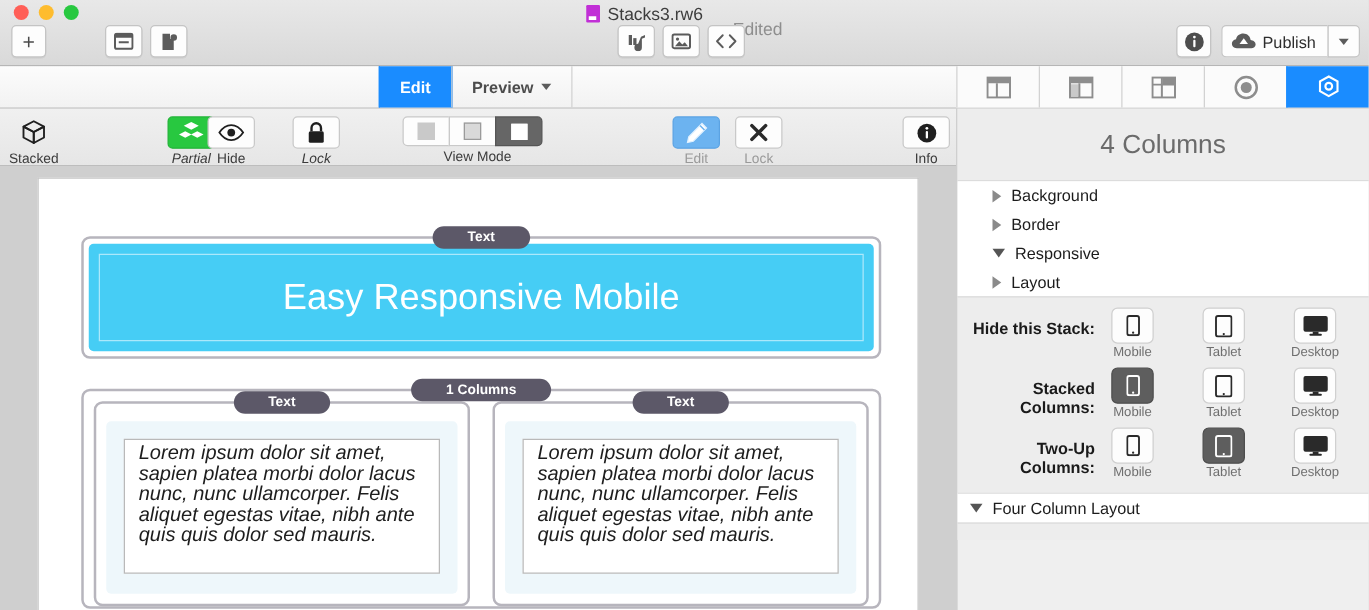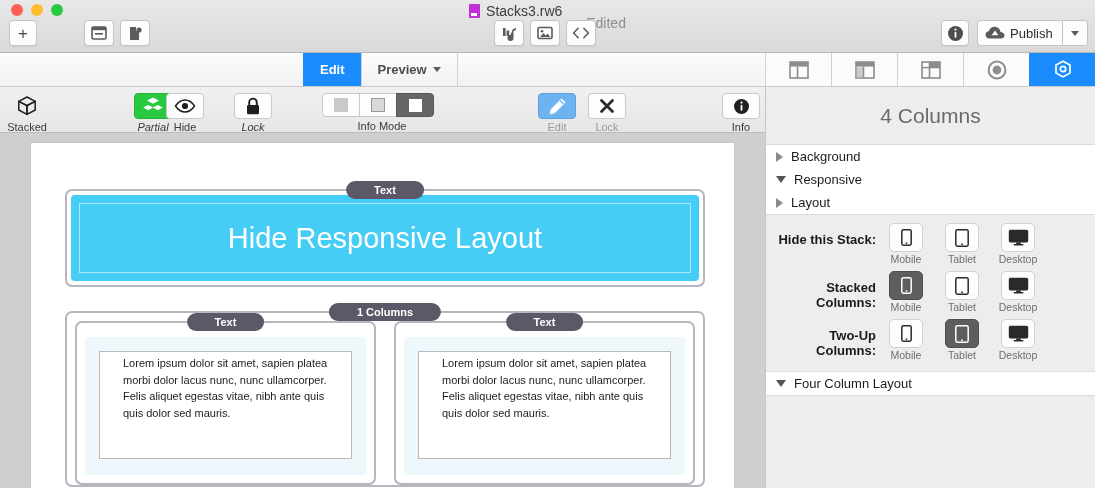--- a/index.html
+++ b/index.html
@@ -152,52 +152,53 @@
   .col{
     flex:1; position:relative; border:2px solid #b7b5bd; border-radius:7px; background:#fff;
   }
   .col-pad{
     position:absolute; left:8px; top:14px; right:8px; bottom:8px;
     background:#eef7fb; border-radius:4px;
   }
   .col-text{
     position:absolute; left:14px; top:14px; right:14px; bottom:16px;
     border:1px solid #b9b9b9; background:#fff;
-    padding:3px 23px; font-size:11px; line-height:16.5px; color:#1d1d1d;
+    padding:3px 11px; font-size:16px; line-height:16.5px; color:#1d1d1d;
     overflow:hidden;
+    font-style:italic;
   }
 
   
   .inspector{
     position:absolute; left:765px; top:87px; width:330px; height:401px;
     background:#efefef; border-left:1px solid #c6c6c6;
   }
   .insp-title{
     height:58px; display:flex;align-items:center;justify-content:center;
     font-size:21px;color:#6b6b6b; background:#ededed;
     border-bottom:1px solid #dcdcdc;
     text-align:center;
   }
   .insp-rows{ background:#fff; }
   .insp-row{
     height:23px; display:flex; align-items:center; gap:8px;
-    padding-left:10px; font-size:13px; color:#1c1c1c;
+    padding-left:28px; font-size:13px; color:#1c1c1c;
   }
   .tri-r{ width:0;height:0;border-top:5px solid transparent;border-bottom:5px solid transparent;border-left:7px solid #8a8a8a;}
   .tri-d{ width:0;height:0;border-left:5px solid transparent;border-right:5px solid transparent;border-top:7px solid #555;}
   .insp-sect{
     background:#ededed; border-top:1px solid #dcdcdc;
     padding:8px 0 4px 0;
   }
   .dev-row{ display:flex; align-items:flex-start; margin-bottom:6px; }
   .dev-label{
     width:118px; text-align:right; font-size:13px; color:#1a1a1a;
     font-weight:bold; padding-right:8px; padding-top:9px;
   }
-  .dev-btns{ display:flex; gap:12px; }
+  .dev-btns{ display:flex; gap:29px; }
   .dev-cell{ width:44px; text-align:center; }
   .dev-box{
     width:34px;height:29px;margin:0 auto; border-radius:5px;
     background:#fdfdfd; border:1px solid #d0d0d0;
     display:flex;align-items:center;justify-content:center;
   }
   .dev-box.sel{ background:#5e5e5e; border-color:#4e4e4e; }
   .dev-cap{ font-size:10.5px; color:#6f6f6f; margin-top:1px; }
   .insp-foot{
     border-top:1px solid #dcdcdc; background:#fff;
@@ -411,21 +412,21 @@
       <div class="vm-b">
         <div class="vm-sq"></div>
       </div>
       <div class="vm-b">
         <div class="vm-sq outline"></div>
       </div>
       <div class="vm-b sel">
         <div class="vm-sq white"></div>
       </div>
     </div>
-    <div class="vm-label">Info Mode</div>
+    <div class="vm-label">View Mode</div>
 
     <div class="bar2-item" style="left:536px; top:6px; width:42px;">
       <div class="bar2-ico blue">
         <svg width="19" height="19" viewBox="0 0 19 19">
           <path d="M13.6 1.8 L17.2 5.4 L6.6 16 L2 17 L3 12.4 Z" fill="#fff" stroke="#dff0ff" stroke-width="1"></path>
           <path d="M12 3.4 L15.6 7" stroke="#6cb3f0" stroke-width="1.3"></path>
         </svg>
       </div>
       <div class="bar2-lbl dim">Edit</div>
     </div>
@@ -451,21 +452,21 @@
     </div>
   </div>
 
   <div class="canvas">
     <div class="page">
 
       <div class="stack-outer hero">
         <div class="badge">Text</div>
         <div class="hero-inner">
           <div class="hero-text-box">
-            <div class="hero-text">Hide Responsive Layout</div>
+            <div class="hero-text">Easy Responsive Mobile</div>
           </div>
         </div>
       </div>
 
       <div class="stack-outer cols">
         <div class="badge">1 Columns</div>
         <div class="cols-inner">
 
           <div class="col">
             <div class="badge">Text</div>
@@ -488,20 +489,24 @@
   </div>
 
   <div class="inspector">
 
     <div class="insp-title">4 Columns</div>
 
     <div class="insp-rows">
       <div class="insp-row">
         <span class="tri-r"></span>
         <span>Background</span>
+      </div>
+      <div class="insp-row">
+        <span class="tri-r"></span>
+        <span>Border</span>
       </div>
       <div class="insp-row">
         <span class="tri-d"></span>
         <span>Responsive</span>
       </div>
       <div class="insp-row">
         <span class="tri-r"></span>
         <span>Layout</span>
       </div>
     </div>

